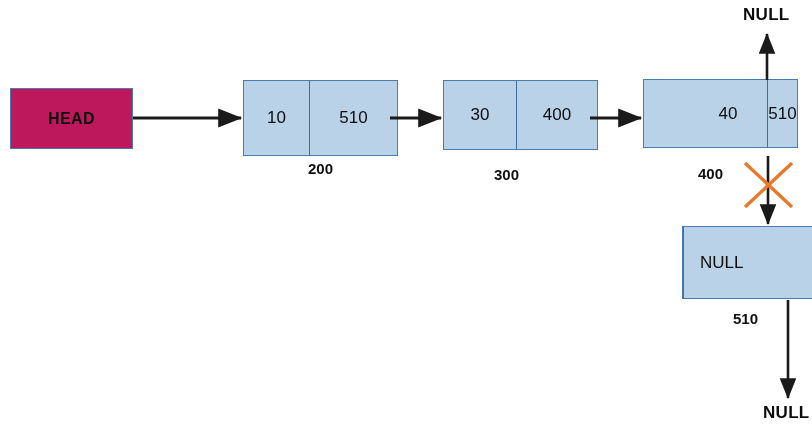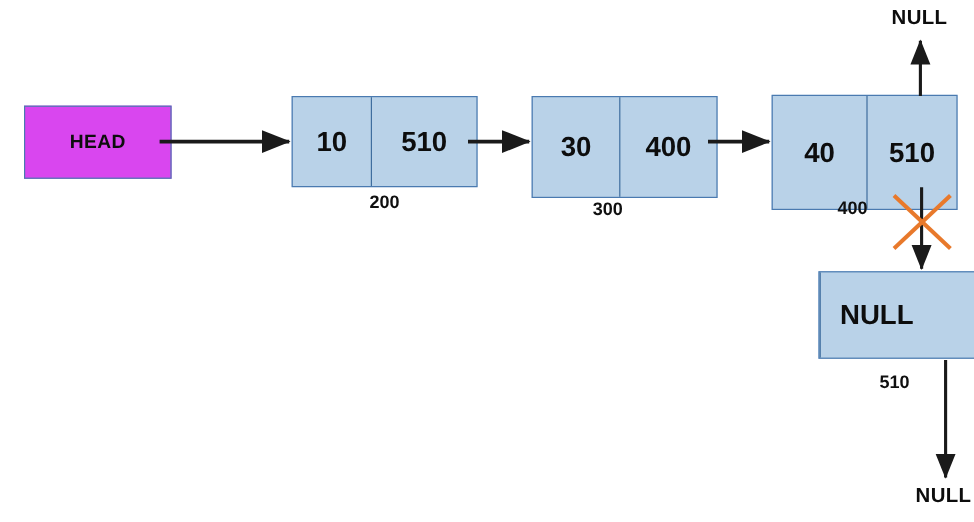--- a/index.html
+++ b/index.html
@@ -32,45 +32,44 @@
     box-sizing: border-box;
     background: #b9d2e8;
     border: 1.5px solid #4a7ab0;
     display: flex;
     align-items: stretch;
   }
   .cell {
     display: flex;
     align-items: center;
     justify-content: center;
-    font-size: 23px;
-    font-weight: bold;
+    font-size: 17px;
+    font-weight: normal;
     color: #0d0d0d;
     box-sizing: border-box;
   }
   .cell-data {
     flex: 0 0 auto;
   }
   .cell-next {
     flex: 1 1 auto;
     border-left: 1.5px solid #3f6e9e;
   }
   .head-box {
     position: absolute;
     box-sizing: border-box;
-    background: #d946ef;
+    background: #be185d;
     border: 1.5px solid #4a7ab0;
     display: flex;
     align-items: center;
     justify-content: center;
     font-size: 16px;
     font-weight: bold;
     color: #0d0d0d;
     letter-spacing: 0.4px;
-    margin-left: 10px;
   }
   .addr {
     position: absolute;
     font-size: 15px;
     font-weight: bold;
     color: #101010;
     white-space: nowrap;
   }
   .nulltext {
     position: absolute;
@@ -98,27 +97,27 @@
   <div class="head-box" style="left:10px; top:88px; width:123px; height:61px;">
     <span>HEAD</span>
   </div>
 
   <div class="node" style="left:243px; top:80px; width:155px; height:76px;">
     <div class="cell cell-data" style="width:65px;">10</div>
     <div class="cell cell-next">510</div>
   </div>
   <div class="addr" style="left:308px; top:160px;">200</div>
 
-  <div class="node" style="left:443px; top:80px; width:155px; height:85px;">
+  <div class="node" style="left:443px; top:80px; width:155px; height:70px;">
     <div class="cell cell-data" style="width:72px;">30</div>
     <div class="cell cell-next">400</div>
   </div>
   <div class="addr" style="left:494px; top:166px;">300</div>
 
-  <div class="node" style="left:643px; top:79px; width:155px; height:96px;">
+  <div class="node" style="left:643px; top:79px; width:155px; height:69px;padding-left:45px;">
     <div class="cell cell-data" style="width:78px;">40</div>
     <div class="cell cell-next">510</div>
   </div>
   <div class="addr" style="left:698px; top:165px;">400</div>
 
   <div class="node" style="left:682px; top:226px; width:155px; height:73px;">
     <div class="cell cell-next" style="justify-content:flex-start; padding-left:16px;">NULL</div>
   </div>
   <div class="addr" style="left:733px; top:310px;">510</div>
 

